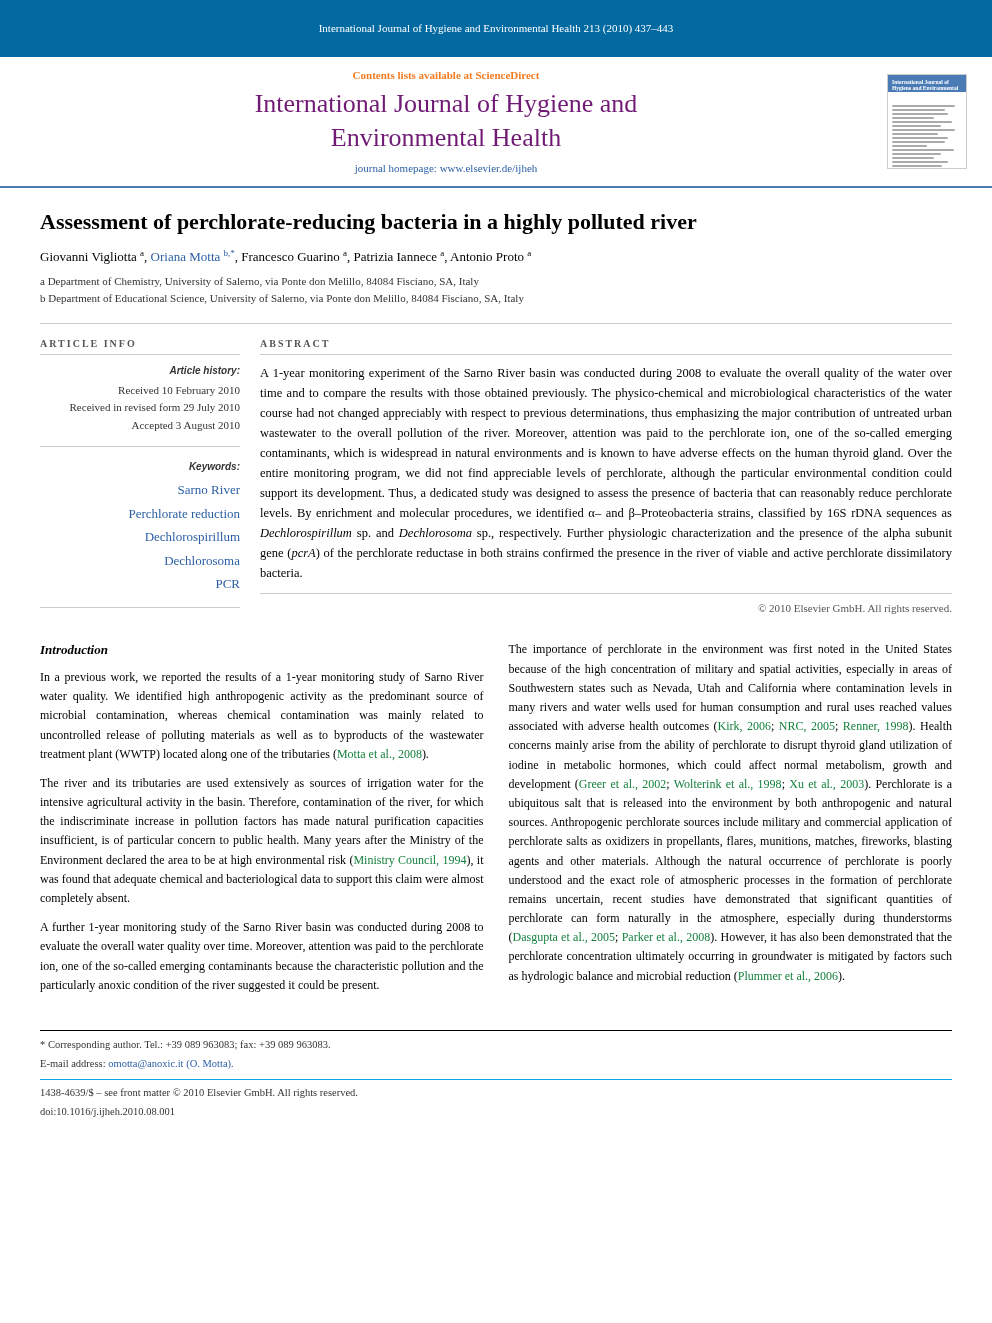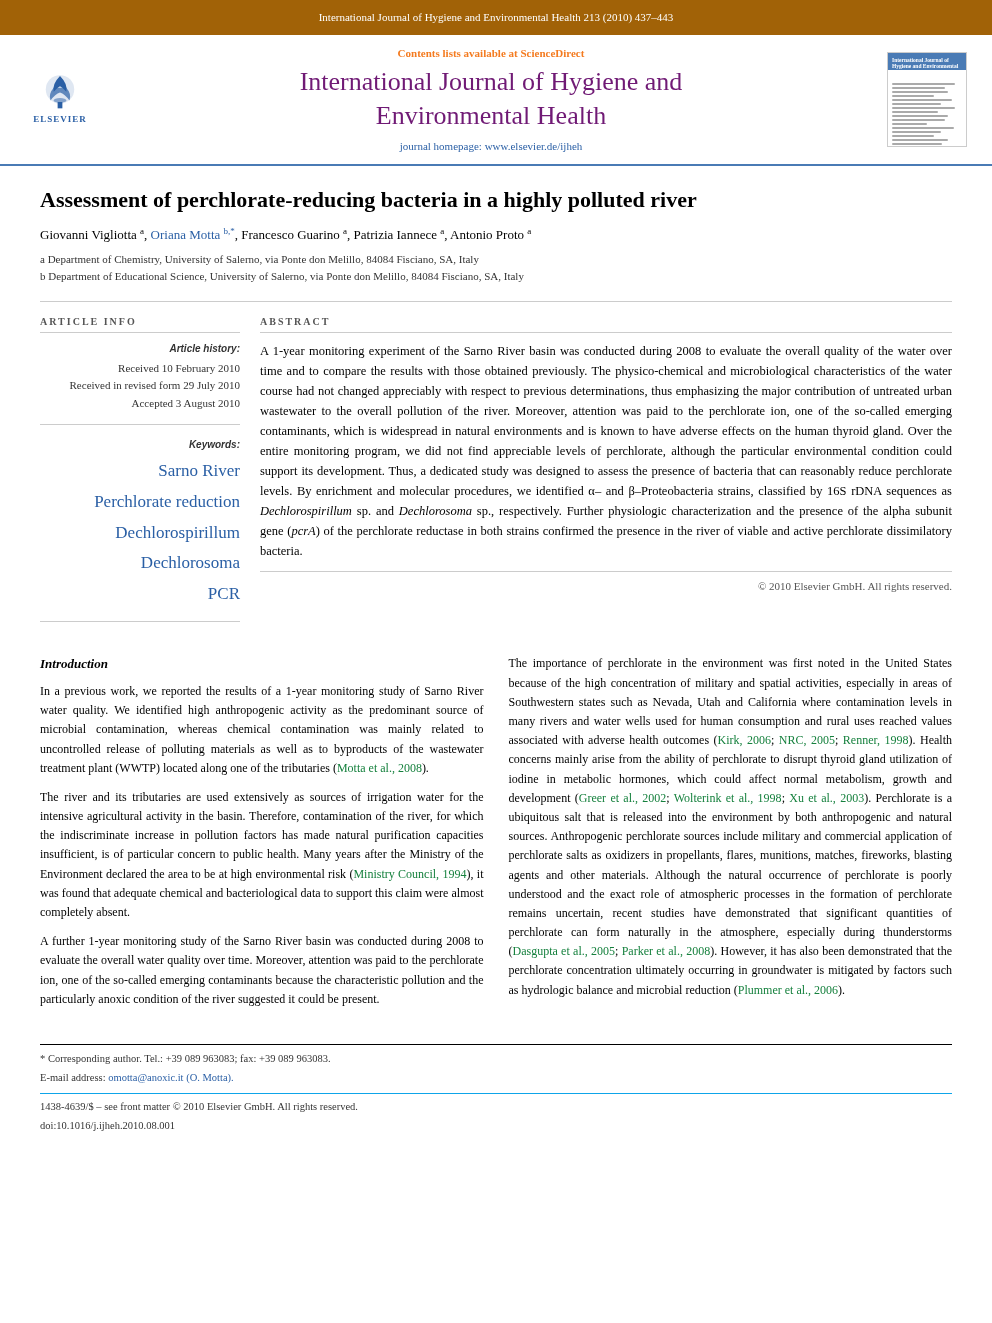--- a/index.html
+++ b/index.html
@@ -8,23 +8,23 @@
       background: #fff;
       color: #000;
       width: 992px;
       min-height: 1323px;
       font-size: 13px;
       line-height: 1.5;
     }
 
     
     .top-bar {
-      background: #a16207;
+      background: #0369a1;
       text-align: center;
-      padding: 9px 0;
+      padding: 20px 0;
       font-size: 11px;
       color: #fff;
     }
 
     
     .journal-header {
       display: flex;
       align-items: stretch;
       border-bottom: 2px solid #4a7bb5;
       padding: 10px 20px;
@@ -199,21 +199,21 @@
       margin-bottom: 4px;
     }
 
     .info-item {
       font-size: 11px;
       color: #333;
       line-height: 1.6;
     }
 
     .keywords-list {
-      font-size: 17px;
+      font-size: 13px;
       color: #333;
       line-height: 1.8;
     }
     .keyword-link {
       color: #2a5fa5;
       text-decoration: none;
       display: block;
     }
 
     .abstract-text {
@@ -287,33 +287,20 @@
   </style>
 </head>
 <body>
 
 <div class="top-bar">
   <span>International Journal of Hygiene and Environmental Health 213 (2010) 437–443</span>
 </div>
 
 <div class="journal-header">
 
-  <div class="header-left">
-    <div class="elsevier-logo">
-      <svg class="elsevier-tree" viewBox="0 0 60 50" xmlns="http://www.w3.org/2000/svg">
-
-        <rect x="27" y="38" width="6" height="8" fill="#2a5fa5"></rect>
-        <ellipse cx="30" cy="22" rx="18" ry="18" fill="#2a5fa5" opacity="0.15"></ellipse>
-        <path d="M30 5 Q20 15 22 25 Q26 20 30 18 Q34 20 38 25 Q40 15 30 5Z" fill="#2a5fa5"></path>
-        <path d="M22 20 Q15 28 18 36 Q24 28 30 26 Q36 28 42 36 Q45 28 38 20" fill="#2a5fa5" opacity="0.7"></path>
-        <ellipse cx="30" cy="36" rx="8" ry="3" fill="#2a5fa5" opacity="0.5"></ellipse>
-      </svg>
-      <div class="elsevier-text">ELSEVIER</div>
-    </div>
-  </div>
 
   <div class="header-center">
     <div class="sciencedirect-line">
       <span>Contents lists available at </span><span style="color:#f47b20;font-weight:bold;">ScienceDirect</span>
     </div>
     <div class="journal-title-big">
       <span>International Journal of Hygiene and</span><br>
       <span>Environmental Health</span>
     </div>
     <div class="journal-homepage">

